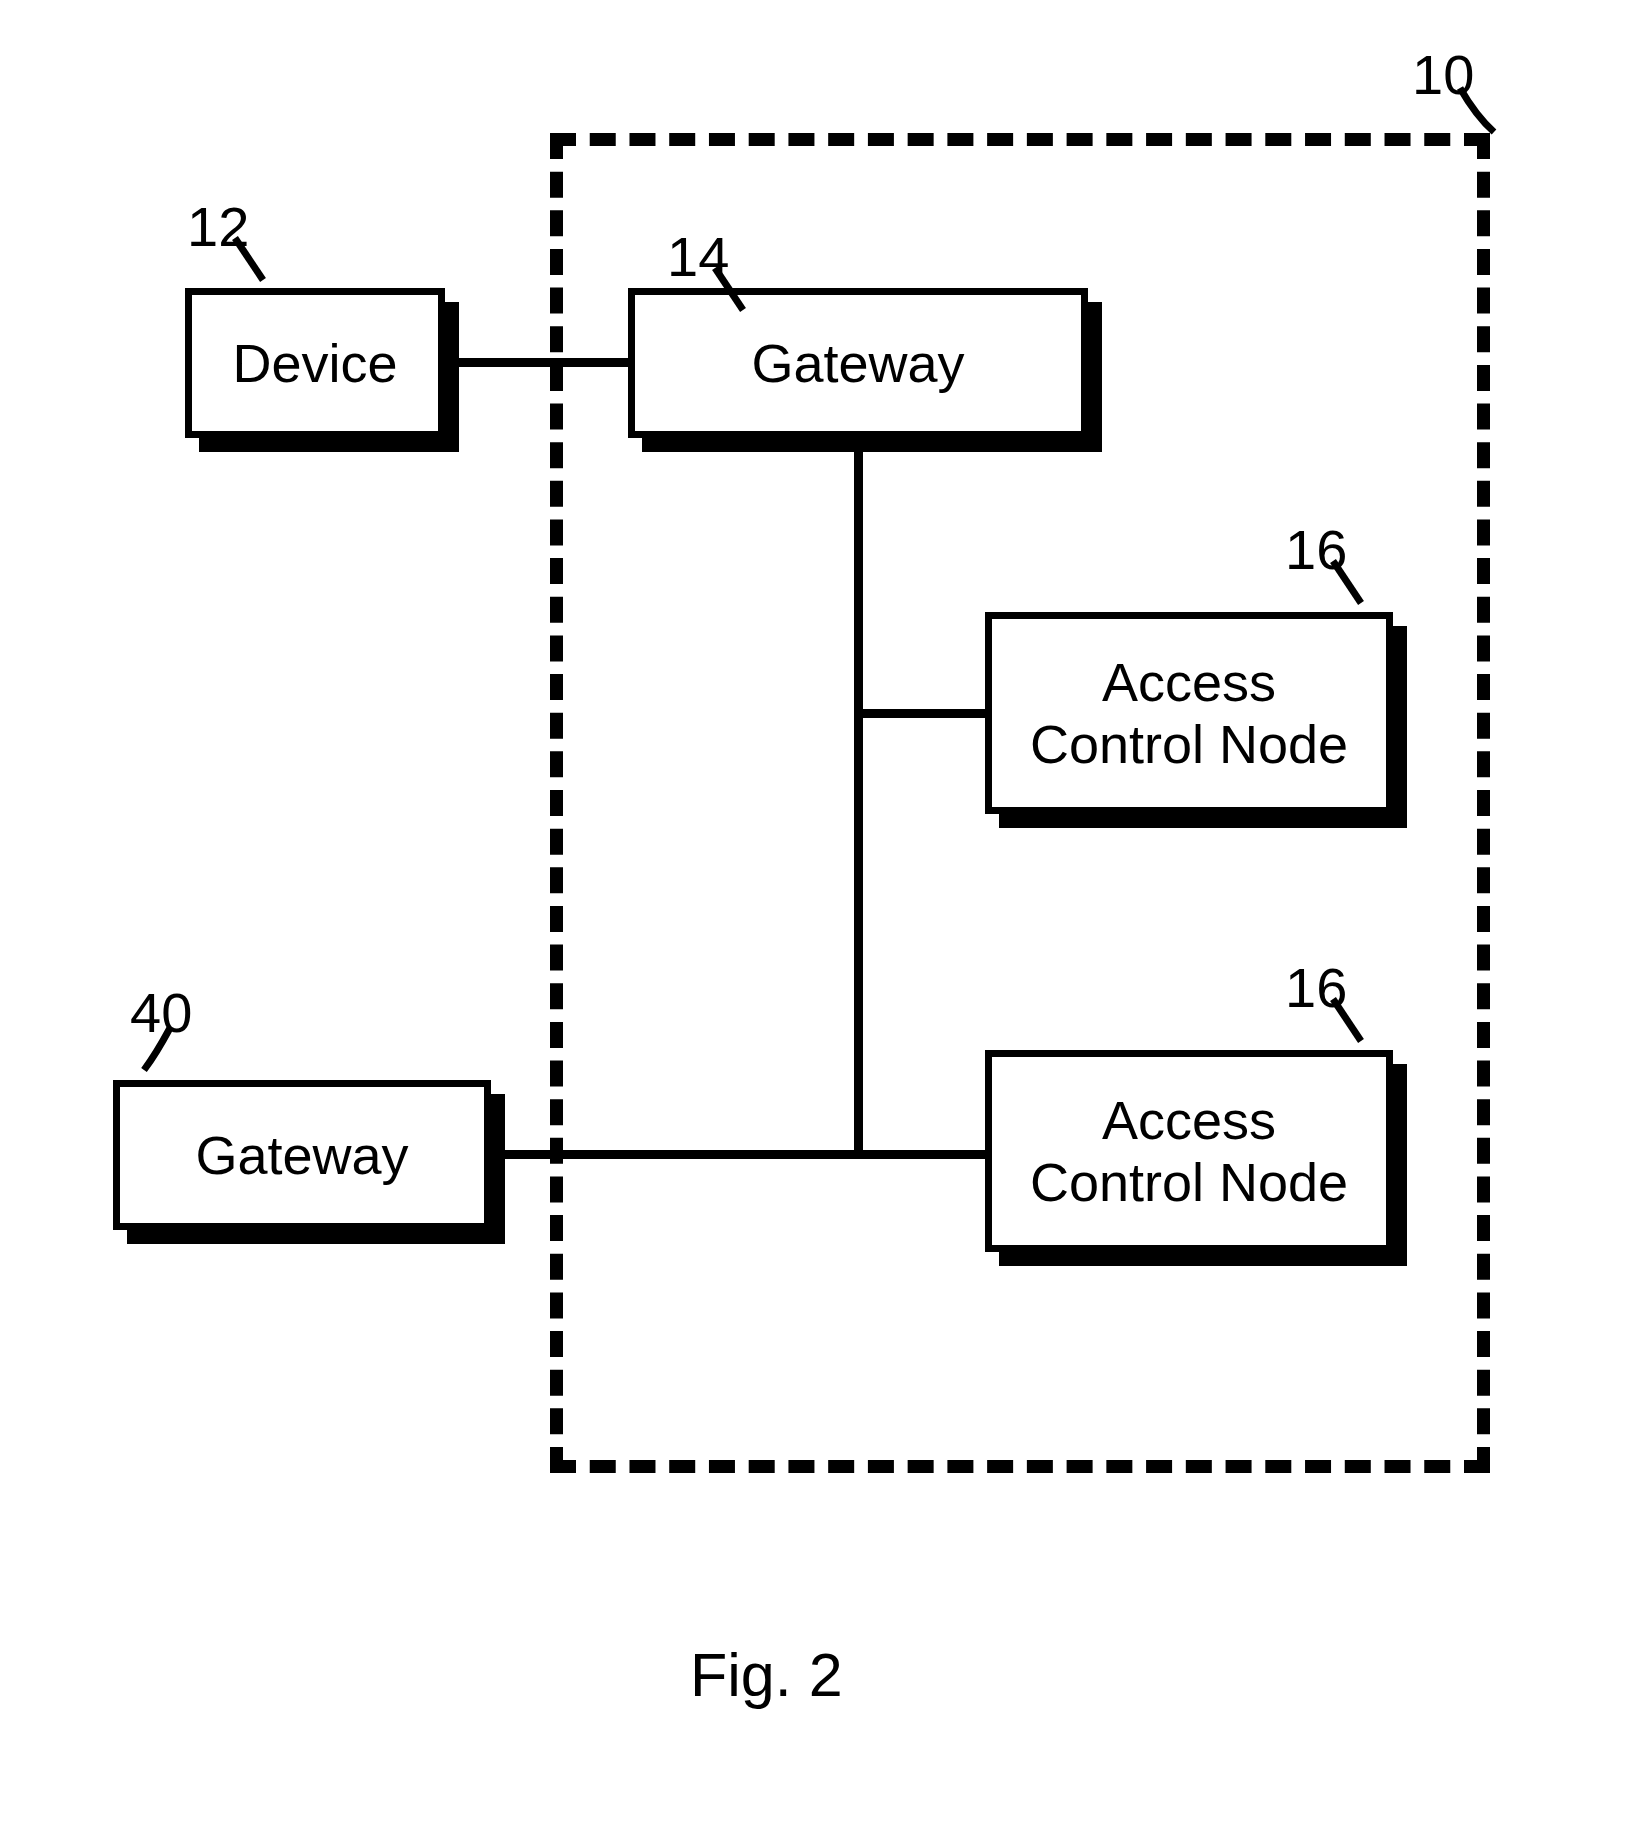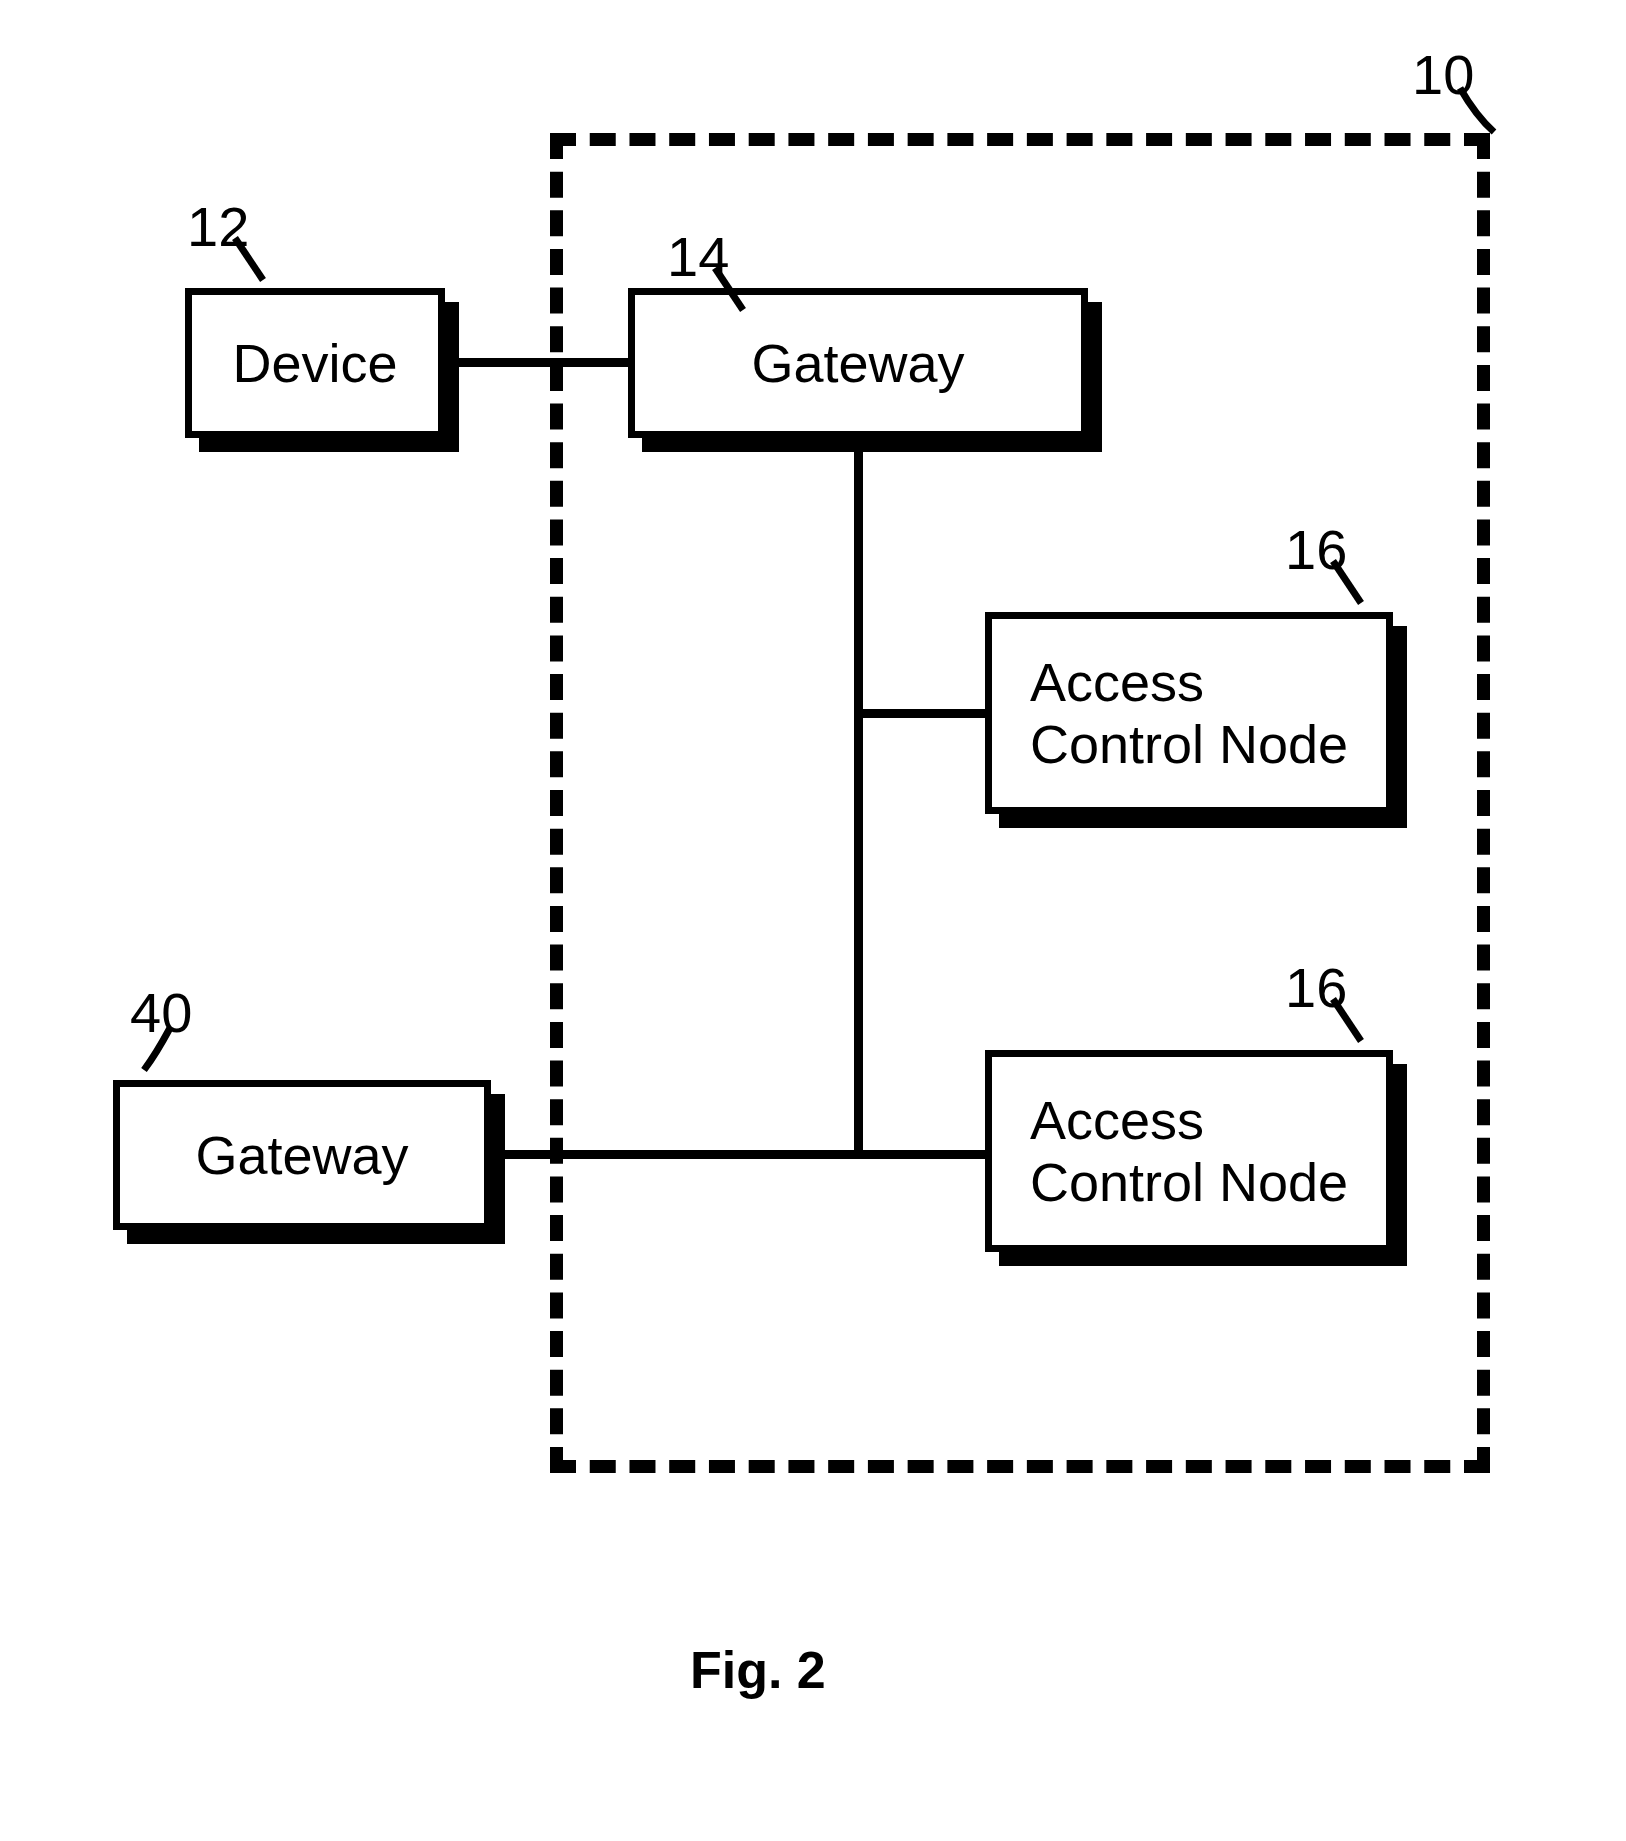--- a/index.html
+++ b/index.html
@@ -36,20 +36,21 @@
     left: 0;
     top: 0;
     width: 100%;
     height: 100%;
     background: #fff;
     border: 7px solid #000;
     box-sizing: border-box;
     display: flex;
     align-items: center;
     justify-content: center;
+    text-align: center;
     font-size: 54px;
     line-height: 1.15;
     padding: 8px 10px;
     white-space: pre-line;
   }
   
   .ref {
     position: absolute;
     font-size: 56px;
   }
@@ -60,22 +61,22 @@
   
   .hline, .vline {
     position: absolute;
     background: #000;
   }
   .hline { height: 9px; }
   .vline { width: 9px; }
   
   .figcap {
     position: absolute;
-    font-size: 52px;
-    font-weight: 700;
+    font-size: 61px;
+    font-weight: 400;
     font-family: "Segoe UI", Tahoma, Arial, sans-serif;
   }
 </style>
 </head>
 <body>
 
 <div class="canvas">
 
   <div class="boundary" style="left:550px; top:133px; width:940px; height:1340px;"></div>
 

